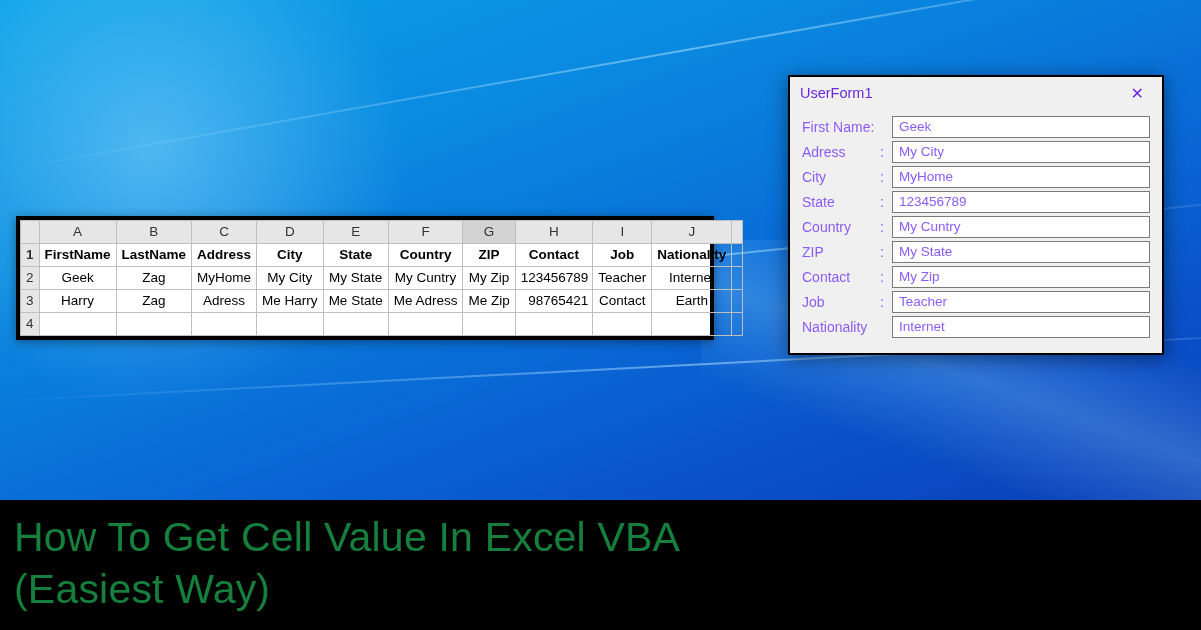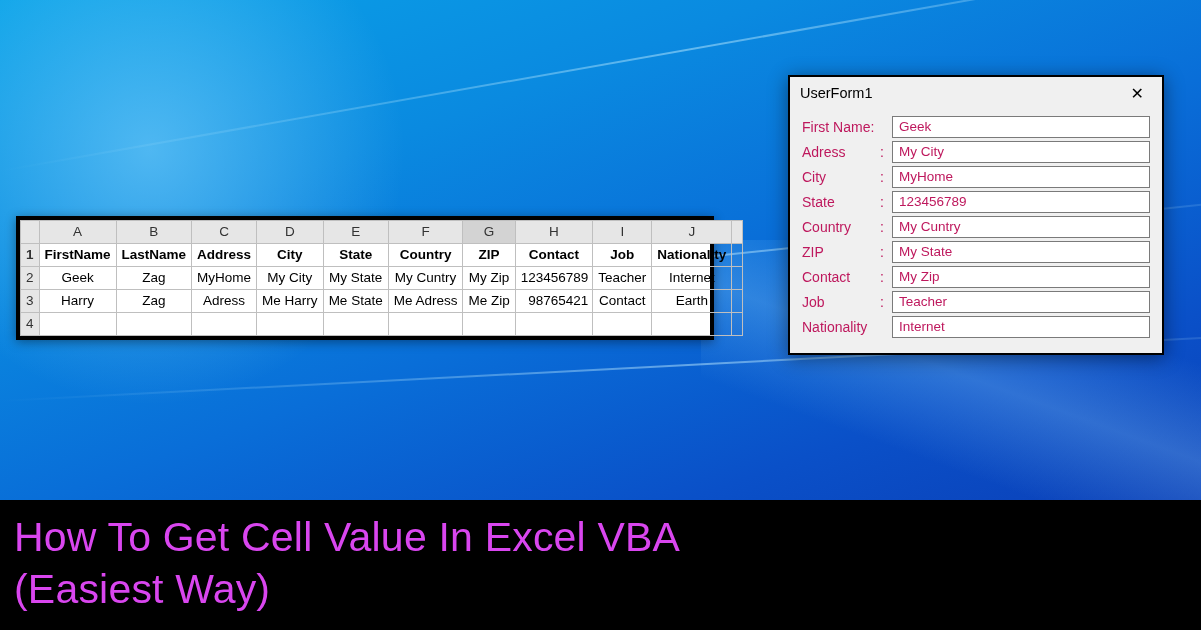--- a/index.html
+++ b/index.html
@@ -21,30 +21,30 @@
     table.xl td, table.xl th { border:1px solid #bfbfbf; padding:2px 5px 3px 5px; height:20px; line-height:17px; font-weight:400; text-align:center; vertical-align:middle; white-space:nowrap; }
     table.xl .colhdr { background:#e6e6e6; text-align:center; font-weight:400; color:#333; }
     table.xl .rowhdr { background:#e6e6e6; text-align:center; width:22px; color:#333; }
     table.xl .sel { background:#d3d3d3; }
     table.xl .hdr td { font-weight:700; }
     table.xl .num { text-align:right; padding-right:4px; }
     table.xl .tail { width:16px; }
 
     
     .uform { position:absolute; left:788px; top:75px; width:376px; border:2px solid #000; background:#f0f0f0; box-shadow:0 3px 18px rgba(0,0,0,.45); }
-    .uform .titlebar { display:flex; align-items:center; justify-content:space-between; height:32px; padding:0 10px; font-size:14.5px; color:#000000; }
+    .uform .titlebar { display:flex; align-items:center; justify-content:space-between; height:32px; padding:0 10px; font-size:14.5px; color:#6d28d9; }
     .uform .close { font-size:16px; font-weight:300; padding:2px 8px; }
-    .uform .body { padding:4px 12px 12px 12px; font-size:14px; color:#be185d; }
+    .uform .body { padding:4px 12px 12px 12px; font-size:14px; color:#8b5cf6; }
     .uform .row { display:flex; align-items:center; margin:3px 0; }
     .uform .lbl { width:90px; display:flex; justify-content:space-between; padding-right:8px; }
     .uform .lbl .colon { padding-left:4px; }
     .uform .field { flex:1; height:22px; background:#fff; border:1px solid #7a7a7a; padding:2px 6px 0 6px; font-size:13.5px; }
 
     
-    .band { position:absolute; left:0; top:500px; width:1201px; height:130px; background:#000; color:#d946ef; display:flex; flex-direction:column; justify-content:center; padding:6px 14px 10px 14px; }
+    .band { position:absolute; left:0; top:500px; width:1201px; height:130px; background:#000; color:#15803d; display:flex; flex-direction:column; justify-content:center; padding:6px 14px 10px 14px; }
     .band .line { font-family: Verdana, "Segoe UI", sans-serif; font-size:41px; font-weight:400; line-height:1.28; letter-spacing:.2px; }
   </style>
 </head>
 <body>
 
 <div class="desktop">
   <div class="light1"></div>
     <div class="light2"></div>
   <div class="ray" style="left:0;top:170px;transform:rotate(-10deg)"></div>
   <div class="ray" style="left:0;top:330px;transform:rotate(-6deg)"></div>

